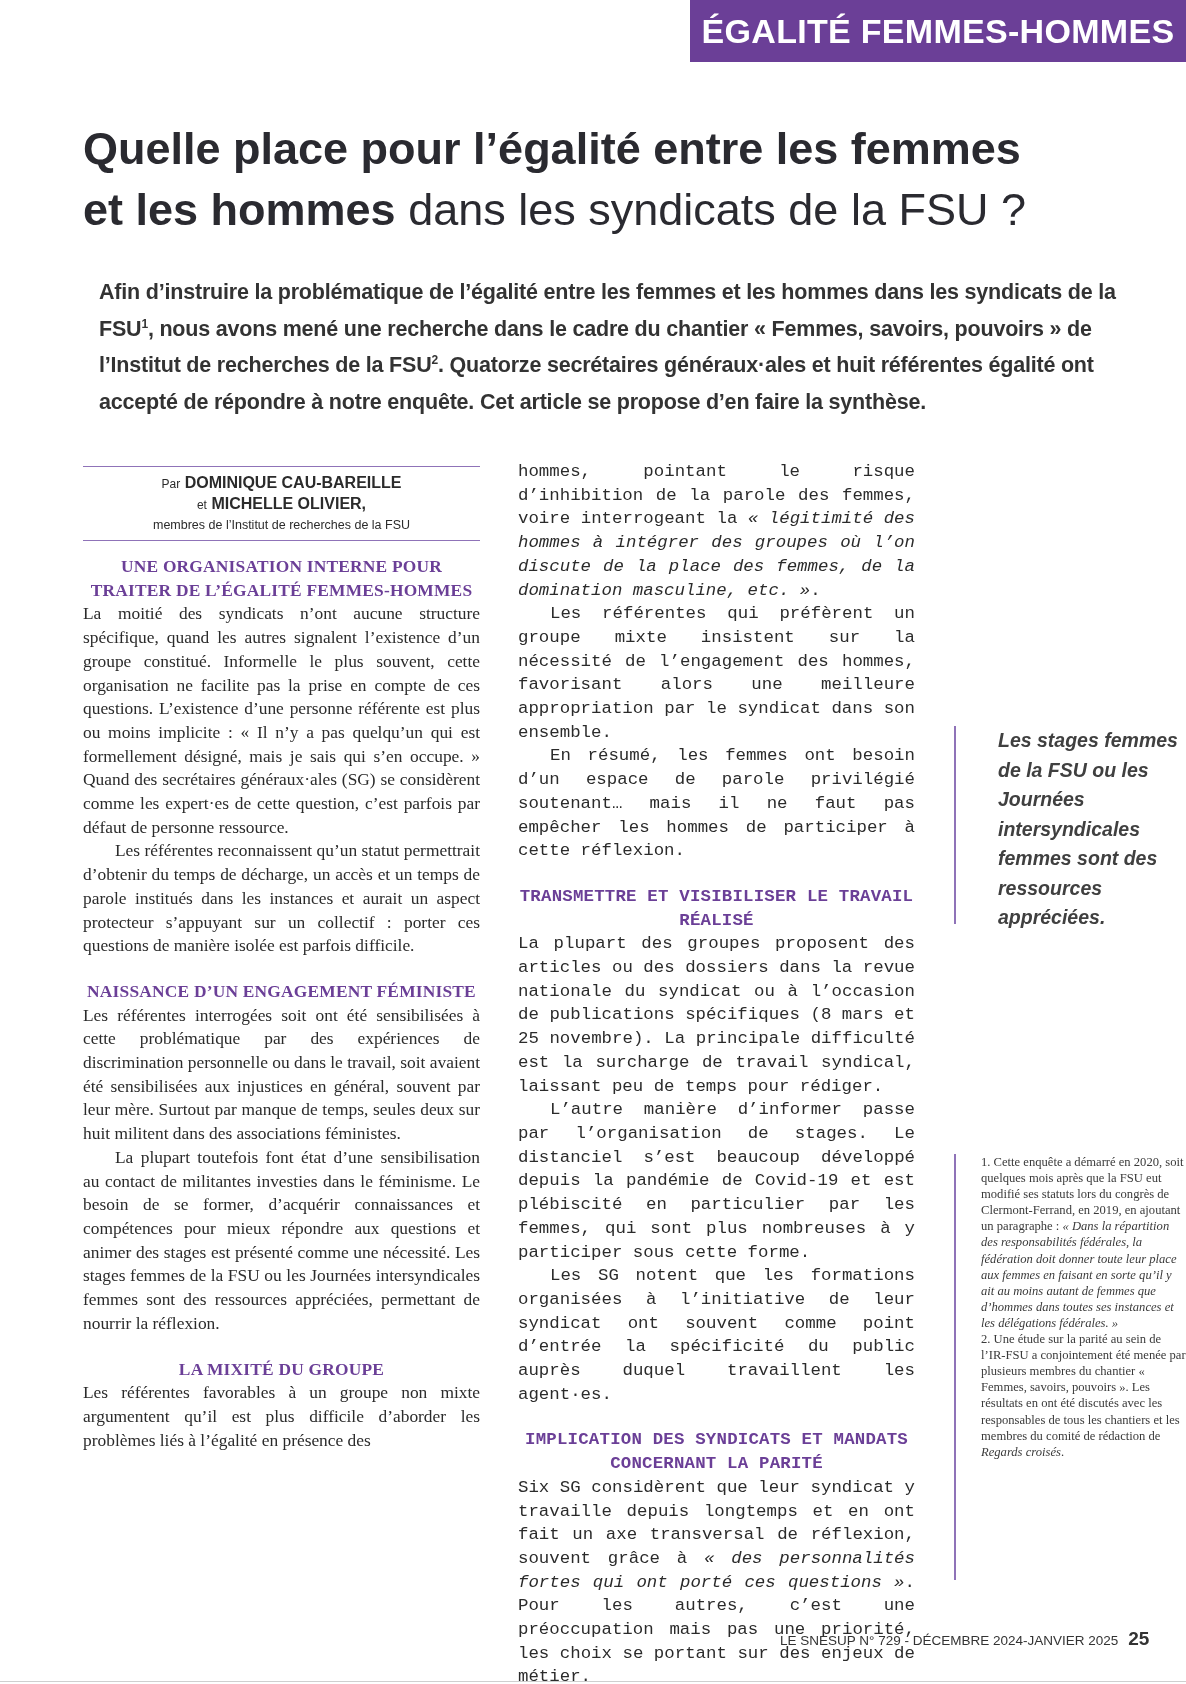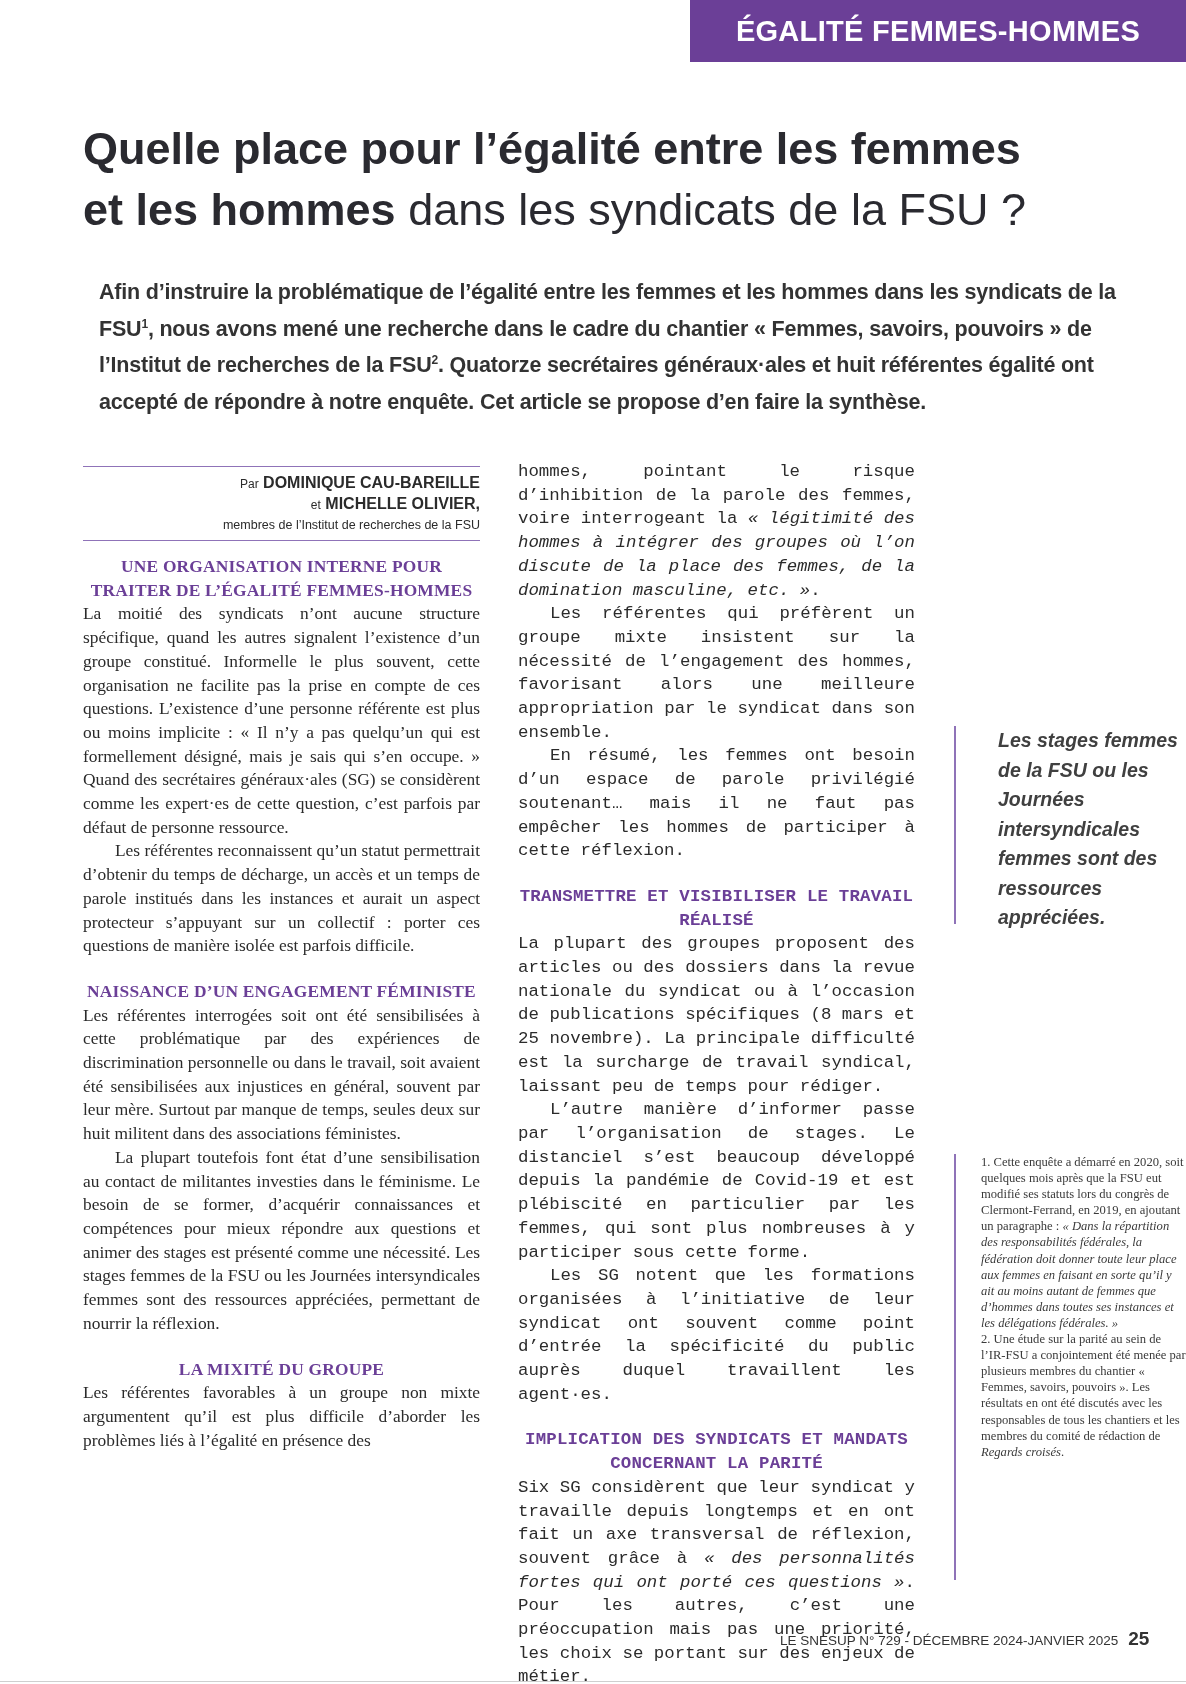--- a/index.html
+++ b/index.html
@@ -5,39 +5,39 @@
   html, body { margin: 0; padding: 0; }
   body {
     width: 1186px; height: 1684px; position: relative; overflow: hidden;
     background: #ffffff; color: #2b2b2b;
     font-family: "Liberation Serif", serif;
   }
   .rubric {
     position: absolute; left: 690px; top: 0; width: 496px; height: 62px;
     background: #6b3f97; color: #fff;
     font-family: "Liberation Sans", sans-serif; font-weight: bold;
-    font-size: 29px; line-height: 62px; text-align: center; letter-spacing: 0.3px;
+    font-size: 34px; line-height: 62px; text-align: center; letter-spacing: 0.3px;
   }
   .title {
     position: absolute; left: 83px; top: 118px; width: 1040px; margin: 0;
     font-family: "Liberation Sans", sans-serif; font-size: 45px; line-height: 61px;
     color: #2a2a30; font-weight: normal;
   }
   .title b { font-weight: bold; }
   .lead {
     position: absolute; left: 83px; top: 258px; width: 1020px; margin: 16px;
     font-family: "Liberation Sans", sans-serif; font-weight: bold;
     font-size: 21.5px; line-height: 36.5px; color: #333;
     letter-spacing: -0.2px;
   }
   .lead sup { font-size: 12px; vertical-align: super; line-height: 0; }
   .byline {
     position: absolute; left: 83px; top: 466px; width: 397px;
     border-top: 1.5px solid #8f73b8; border-bottom: 1.5px solid #8f73b8;
-    padding: 6px 0 5px; text-align: right;
+    padding: 6px 0 5px; text-align: center;
     font-family: "Liberation Sans", sans-serif; color: #2b2b2b;
   }
   .byline .l1, .byline .l2 { font-size: 16px; font-weight: bold; line-height: 20px; }
   .byline .pre { font-size: 12px; font-weight: normal; }
   .byline .l3 { font-size: 12.5px; line-height: 20px; }
   .col {
     position: absolute; width: 397px;
     font-size: 17.4px; line-height: 23.7px; text-align: justify; hyphens: auto;
   }
   .col p { margin: 0; }

